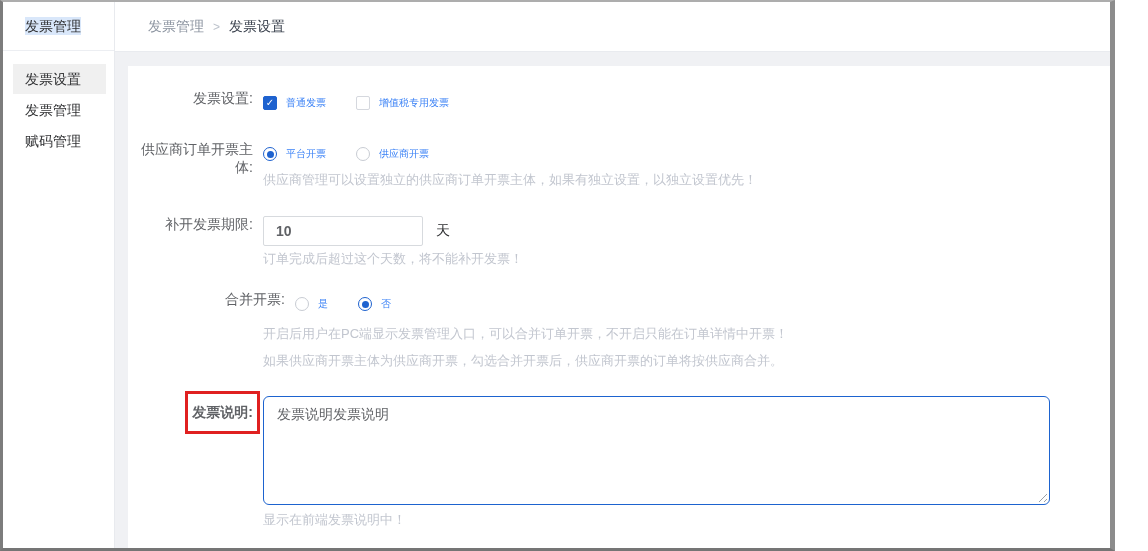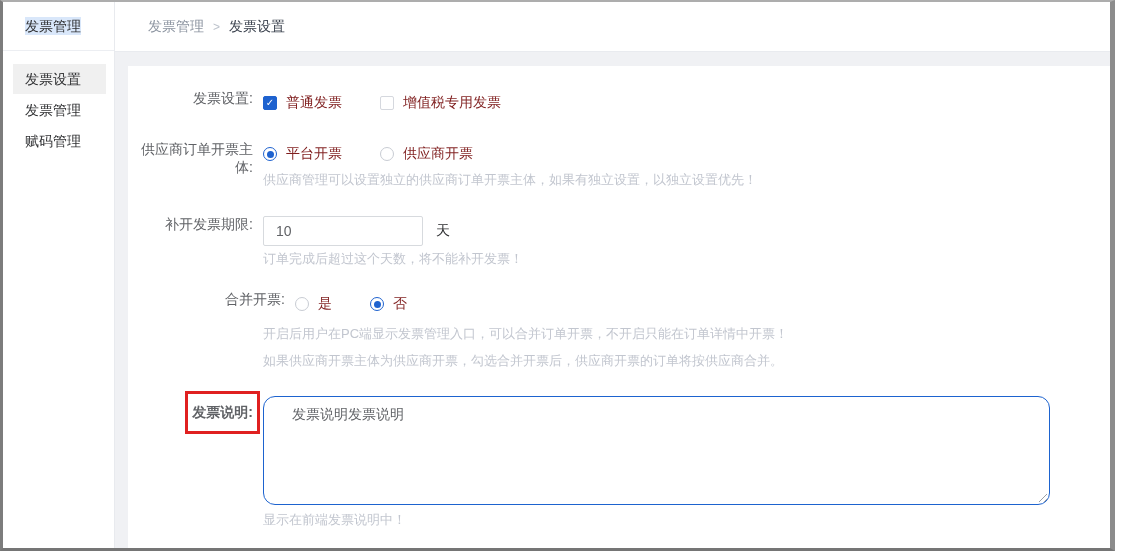--- a/index.html
+++ b/index.html
@@ -22,37 +22,37 @@
   .crumb-last { color:#3b424e; }
   
   .page-bg { position:absolute; left:112px; right:0; top:51px; bottom:0; background:#f0f1f4; }
   .card { position:absolute; left:13px; top:13px; right:0; bottom:-10px; background:#fff; }
   
   .row { position:absolute; left:0; right:0; display:flex; }
   .flabel { width:125px; text-align:right; font-size:14px; color:#606266; flex:0 0 125px; }
   .ctrl { margin-left:10px; display:flex; align-items:center; }
   .help { position:absolute; left:135px; font-size:13px; color:#c2c6cf; height:18px; line-height:18px; }
   .opt { display:flex; align-items:center; cursor:pointer; }
-  .opt + .opt { margin-left:38px; }
-  .opt-label { font-size:14px; color:#7f1d1d; margin-left:9px; }
+  .opt + .opt { margin-left:30px; }
+  .opt-label { font-size:10px; color:#3b82f6; margin-left:9px; }
   
   .cbox { width:14px; height:14px; border-radius:2px; display:inline-flex; align-items:center; justify-content:center; }
   .cbox.checked { background:#1e62cf; border:1px solid #1e62cf; color:#fff; font-size:10px; line-height:1; }
   .cbox.unchecked { background:#fff; border:1px solid #d5d8de; color:transparent; }
   
   .radio { width:14px; height:14px; border-radius:50%; position:relative; }
   .radio.on { border:1px solid #1e62cf; background:#fff; }
   .radio.on::after { content:""; position:absolute; left:50%; top:50%; width:7px; height:7px; margin:-3.5px 0 0 -3.5px; border-radius:50%; background:#1e62cf; }
   .radio.off { border:1px solid #c8ccd3; background:#fff; }
   
-  .tinput { width:160px; height:30px; border:1px solid #d7dade; border-radius:2px; padding:4px 12px; font-size:14px; color:#606266; outline:none; font-family:inherit; }
+  .tinput { width:160px; height:30px; border:1px solid #d7dade; border-radius:2px; padding:4px 12px; font-size:14px; color:#606266; outline:none; font-family:inherit;font-weight:bold; }
   .unit { font-size:14px; color:#303133; margin-left:13px; }
   
   .tarea-wrap { position:absolute; left:135px; top:330px; width:787px; height:109px; }
-  .tarea { width:100%; height:100%; border:1.5px solid #1d63cf; border-radius:12px; padding:8px 28px; font-size:14px; color:#606266; resize:none; outline:none; font-family:inherit; line-height:1.4; }
+  .tarea { width:100%; height:100%; border:1.5px solid #1d63cf; border-radius:6px; padding:8px 13px; font-size:14px; color:#606266; resize:none; outline:none; font-family:inherit; line-height:1.4; }
   .resize-handle { position:absolute; right:3px; bottom:3px; width:11px; height:11px;
     background:repeating-linear-gradient(135deg, transparent 0 2.5px, #9aa0a6 2.5px 3.5px);
     clip-path:polygon(100% 0, 100% 100%, 0 100%); cursor:nwse-resize; }
   
   .annotation { position:absolute; left:57px; top:325px; width:75px; height:43px; border:3px solid #e02020; pointer-events:none; }
 </style>
 </head>
 <body>
 
 <div class="window">

